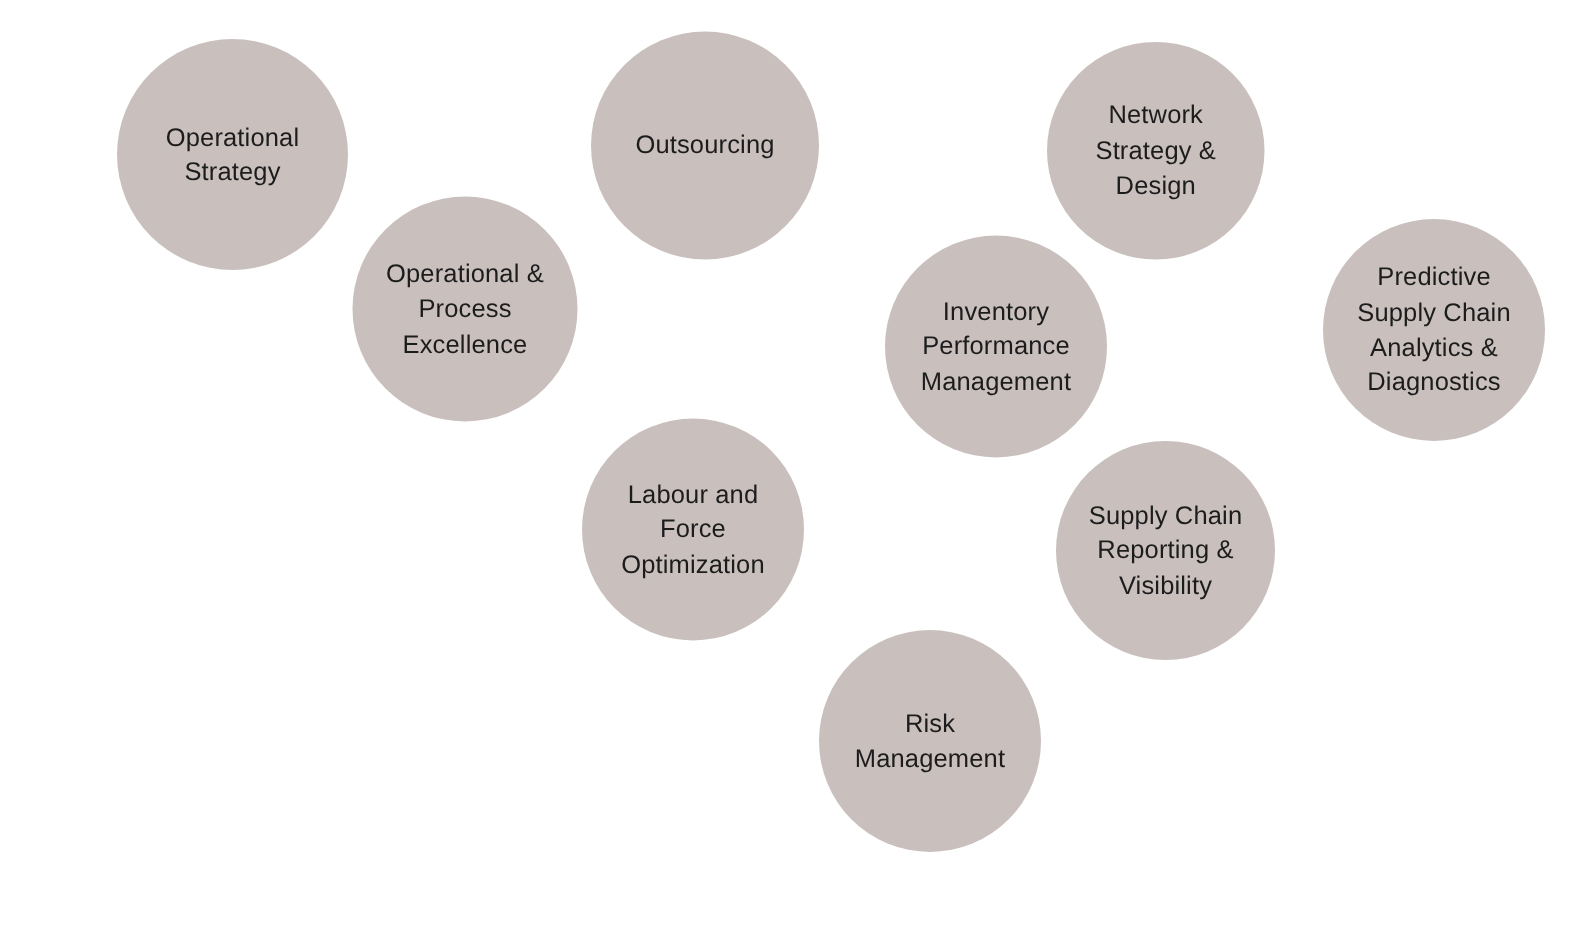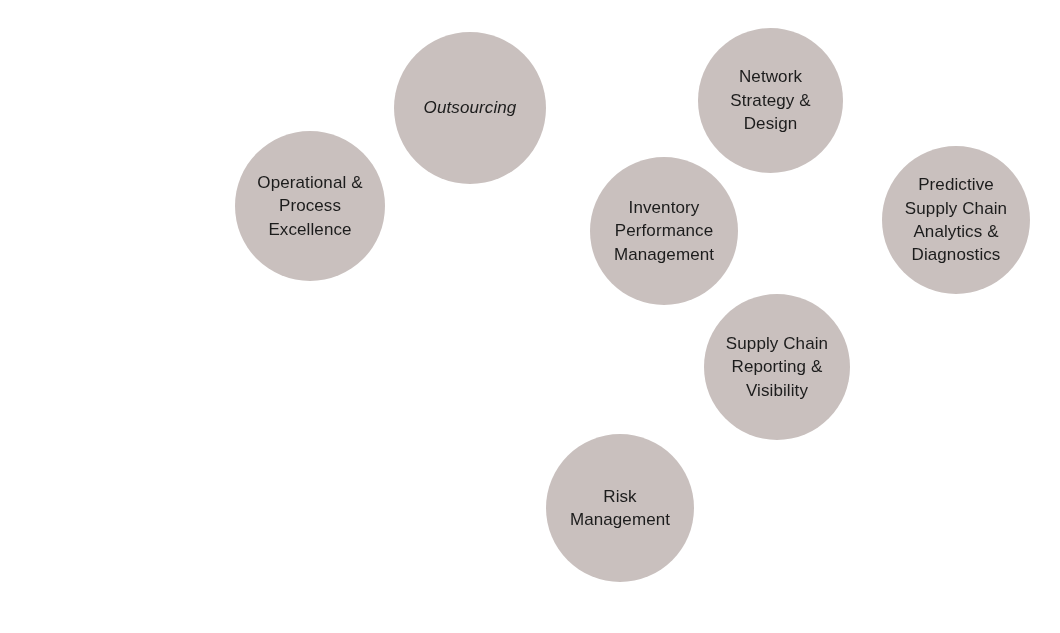--- a/index.html
+++ b/index.html
@@ -33,34 +33,38 @@
     white-space: pre-line;
     text-align: center;
     font-size: 17px;
     line-height: 1.38;
     color: var(--label-color);
     letter-spacing: 0.1px;
   }
   
   .b1  { left: 78px;  top: 26px;  width: 154px; height: 154px; }
   .b2  { left: 235px; top: 131px; width: 150px; height: 150px; }
-  .b3  { left: 394px; top: 32px;  width: 152px; height: 152px; font-style: italic; }
+  .b3  { left: 394px; top: 21px;  width: 152px; height: 152px; }
   .b4  { left: 590px; top: 157px; width: 148px; height: 148px; }
   .b5  { left: 698px; top: 28px;  width: 145px; height: 145px; }
   .b6  { left: 882px; top: 146px; width: 148px; height: 148px; }
   .b7  { left: 388px; top: 279px; width: 148px; height: 148px; }
   .b8  { left: 704px; top: 294px; width: 146px; height: 146px; }
-  .b9  { left: 546px; top: 434px; width: 148px; height: 148px; }
+  .b9  { left: 546px; top: 420px; width: 148px; height: 148px; }
   .b10 { left: 825px; top: 445px; width: 147px; height: 147px; }
 </style>
 </head>
 <body>
 
 <div class="canvas">
 
+  <div class="bubble b1">
+    <span class="label">Operational
+Strategy</span>
+  </div>
 
   <div class="bubble b2">
     <span class="label">Operational &amp;
 Process
 Excellence</span>
   </div>
 
   <div class="bubble b3">
     <span class="label">Outsourcing</span>
   </div>
@@ -77,20 +81,25 @@
 Design</span>
   </div>
 
   <div class="bubble b6">
     <span class="label">Predictive
 Supply Chain
 Analytics &amp;
 Diagnostics</span>
   </div>
 
+  <div class="bubble b7">
+    <span class="label">Labour and
+Force
+Optimization</span>
+  </div>
 
   <div class="bubble b8">
     <span class="label">Supply Chain
 Reporting &amp;
 Visibility</span>
   </div>
 
   <div class="bubble b9">
     <span class="label">Risk
 Management</span>

